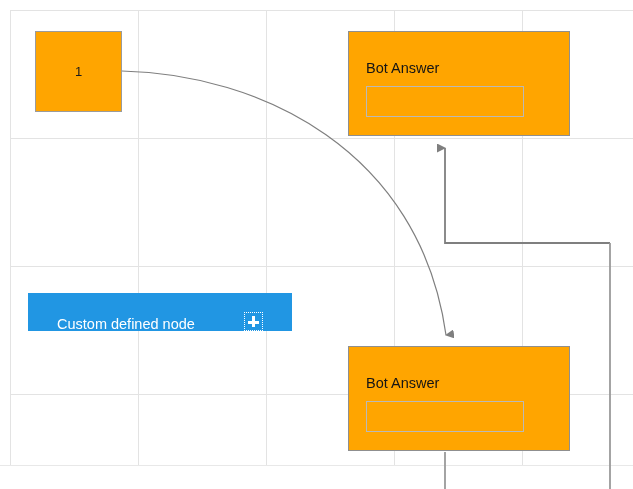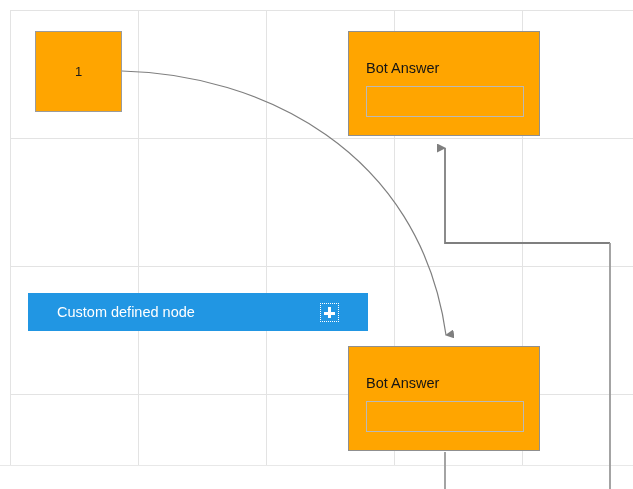--- a/index.html
+++ b/index.html
@@ -80,21 +80,21 @@
     align-items: center;
     justify-content: center;
   }
   .node-square .node-num {
     color: #1a1a1a;
     font-size: 13px;
     line-height: 1;
   }
 
   .node-bot {
-    width: 192px;
+    width: 222px;
     height: 105px;
     background: #ffa500;
     border: 1px solid #8f8f8f;
     padding: 16px;
   }
   .node-bot.top  { left: 348px; top: 31px; }
   .node-bot.bottom { left: 348px; top: 346px; }
 
   .node-bot .bot-title {
     position: absolute;
@@ -114,25 +114,25 @@
     box-sizing: border-box;
     border: 1px solid #b9b9b9;
     background: transparent;
   }
 
   
   .custom-bar {
     position: absolute;
     left: 28px;
     top: 293px;
-    width: 340px;
+    width: 264px;
     height: 38px;
     background: #2196e3;
     display: flex;
-    align-items: center;
+    align-items: flex-end;
     box-sizing: border-box;
   }
   .custom-bar .cb-label {
     color: #ffffff;
     font-size: 14.5px;
     margin-left: 29px;
     line-height: 1;
     white-space: nowrap;
     flex: 1 1 auto;
   }

